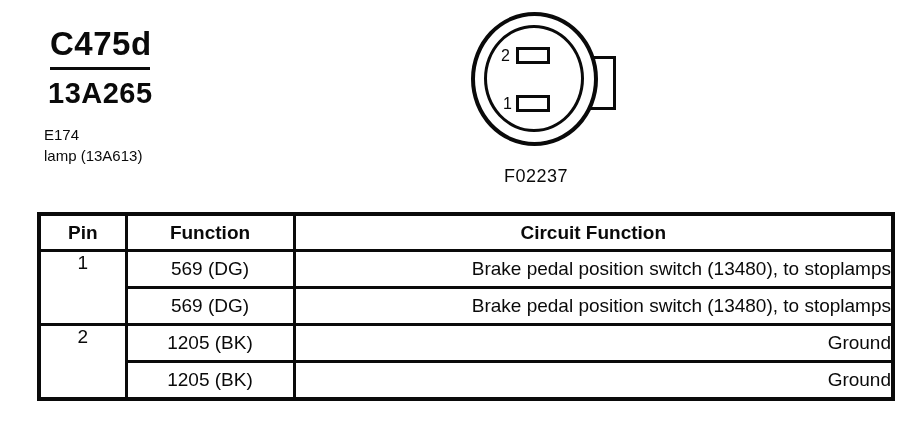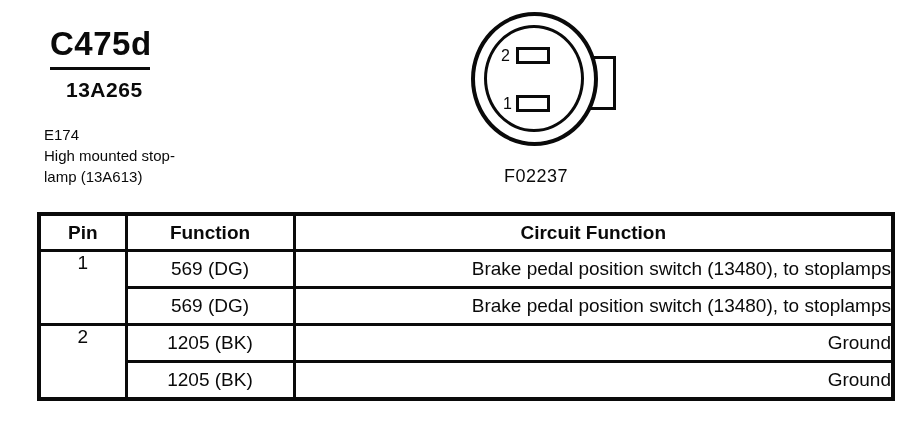--- a/index.html
+++ b/index.html
@@ -25,22 +25,22 @@
     font-weight: bold;
     letter-spacing: 0.5px;
     line-height: 1;
   }
   .id-underline {
     left: 50px; top: 67px;
     width: 100px; height: 3px;
     background: #0a0a0a;
   }
   .part-number {
-    left: 66px; top: 79px;
-    font-size: 21px;
+    left: 48px; top: 79px;
+    font-size: 29px;
     font-weight: bold;
     letter-spacing: 0.5px;
     line-height: 1;
   }
   .location-block {
     left: 44px; top: 124px;
     font-size: 15px;
     line-height: 21px;
   }
 
@@ -131,21 +131,20 @@
 <body>
 
 <div class="sheet">
 
   <div class="abs connector-id">C475d</div>
   <div class="abs id-underline"></div>
   <div class="abs part-number">13A265</div>
 
   <div class="abs location-block">
     <div>E174</div>
-    <div>High mounted stop-</div>
     <div>lamp (13A613)</div>
   </div>
 
   <div class="abs conn-tab"></div>
   <div class="abs conn-outer"></div>
   <div class="abs conn-inner"></div>
   <div class="abs pin-label pin-label-2">2</div>
   <div class="abs pin-slot slot-2"></div>
   <div class="abs pin-label pin-label-1">1</div>
   <div class="abs pin-slot slot-1"></div>

